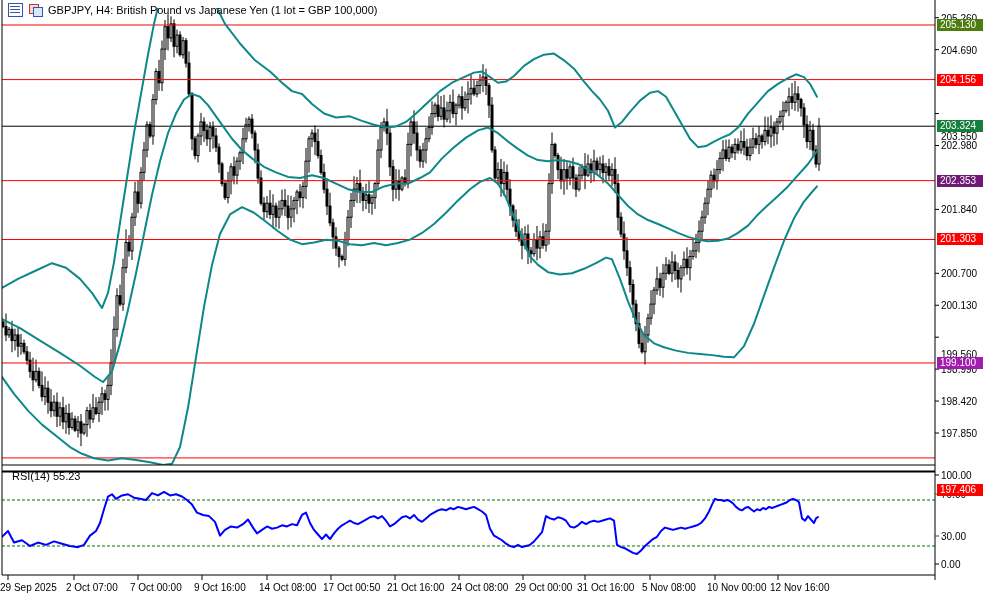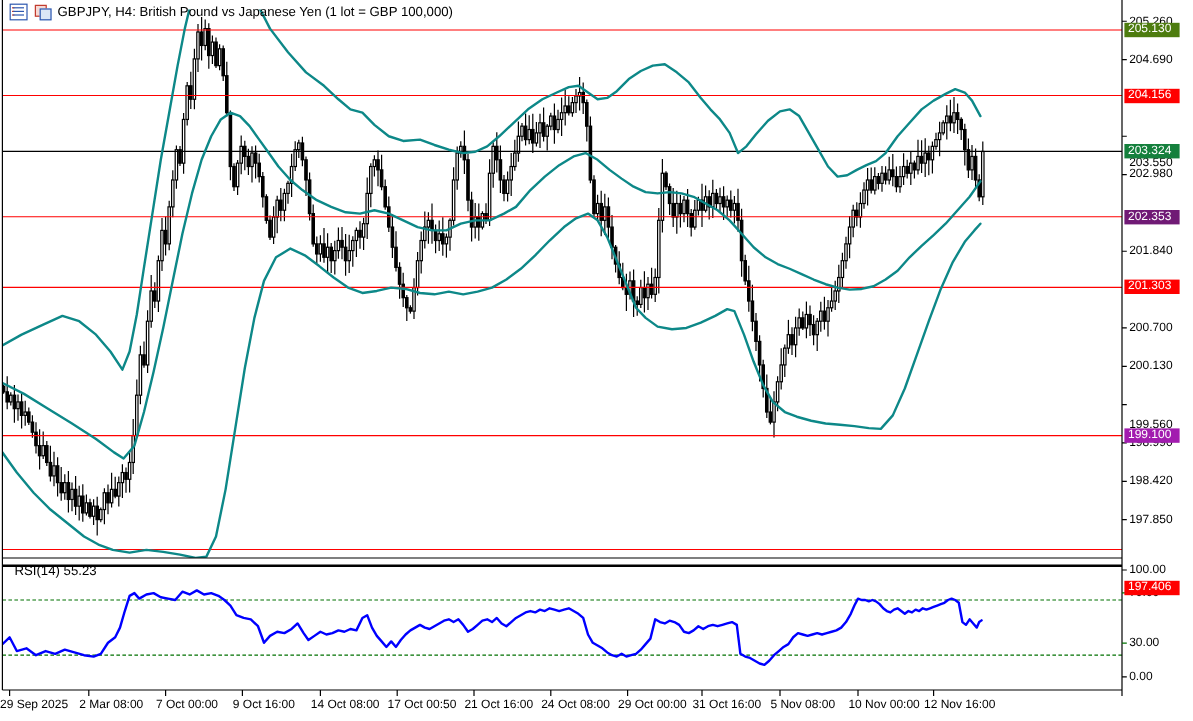--- a/index.html
+++ b/index.html
@@ -675,21 +675,21 @@
       <div class="price-tag" style="top: 24.9865px; background: #4d7c0f;">205.130</div>
       <div class="price-tag" style="top: 79.5792px; background: rgb(255, 0, 0);">204.156</div>
       <div class="price-tag" style="top: 126.213px; background: #15803d;">203.324</div>
       <div class="price-tag" style="top: 180.637px; background: #701a75;">202.353</div>
       <div class="price-tag" style="top: 239.49px; background: rgb(255, 0, 0);">201.303</div>
       <div class="price-tag" style="top: 362.968px; background: #a21caf;">199.100</div>
       <div class="price-tag" style="top: 457.917px; background: rgb(255, 0, 0); margin-top: 32px;">197.406</div>
     </div>
   <div id="time-axis">
       <div class="axis-label time-label" style="left: 0px;">29 Sep 2025</div>
-      <div class="axis-label time-label" style="left: 66px;">2 Mar 08:00</div>
+      <div class="axis-label time-label" style="left: 66px;">2 Oct 07:00</div>
       <div class="axis-label time-label" style="left: 130px;">7 Oct 00:00</div>
       <div class="axis-label time-label" style="left: 194px;">9 Oct 16:00</div>
       <div class="axis-label time-label" style="left: 259px;">14 Oct 08:00</div>
       <div class="axis-label time-label" style="left: 323px;">17 Oct 00:50</div>
       <div class="axis-label time-label" style="left: 387px;">21 Oct 16:00</div>
       <div class="axis-label time-label" style="left: 451px;">24 Oct 08:00</div>
       <div class="axis-label time-label" style="left: 515px;">29 Oct 00:00</div>
       <div class="axis-label time-label" style="left: 577px;">31 Oct 16:00</div>
       <div class="axis-label time-label" style="left: 642px;">5 Nov 08:00</div>
       <div class="axis-label time-label" style="left: 707px;">10 Nov 00:00</div>

